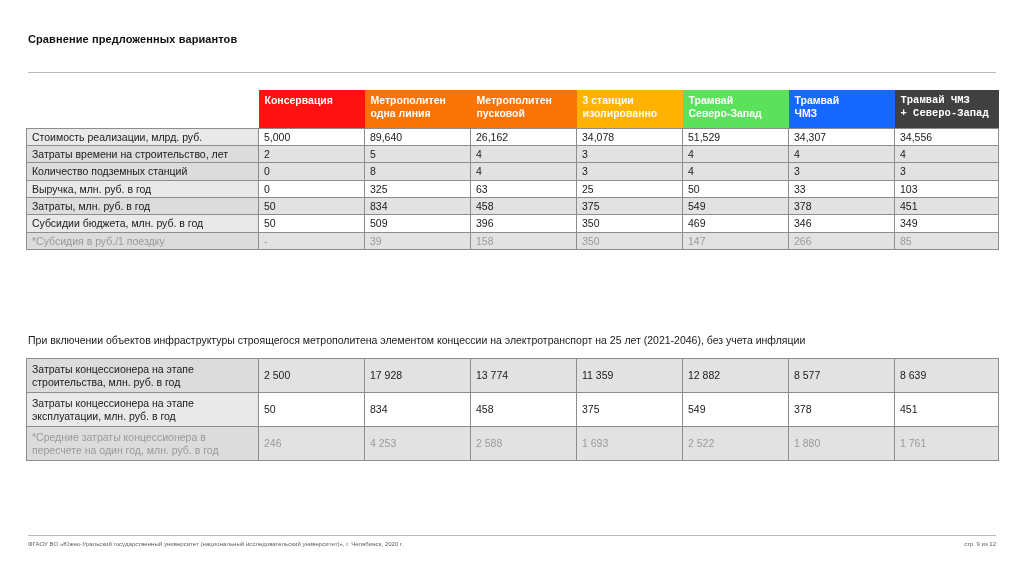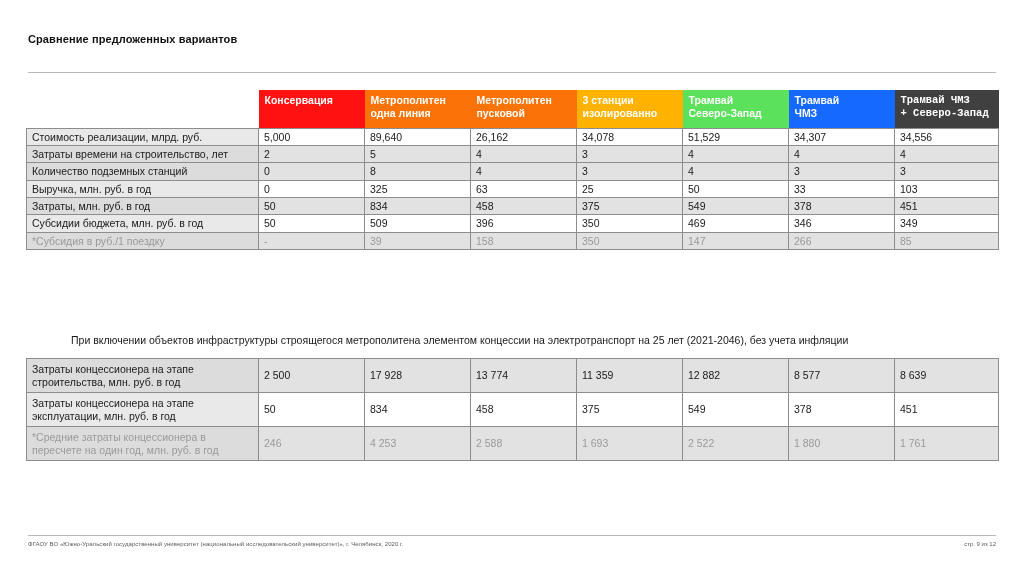--- a/index.html
+++ b/index.html
@@ -75,21 +75,20 @@
   tr.plain td.rowlabel { background: #e9e9e9; margin-top: 29px; }
 
   td.muted, tr.muted td { color: #9a9a9a; }
 
   
   #caption {
     position: absolute;
     left: 28px; top: 334px;
     font-size: 10.5px;
     color: #1a1a1a;
-    margin-left: 43px;
   }
 
   
   td.tall { height: 34px; }
   td.rowlabel span.l2 { display: block; }
 
   
   #footer-rule {
     position: absolute;
     left: 28px; top: 535px;

